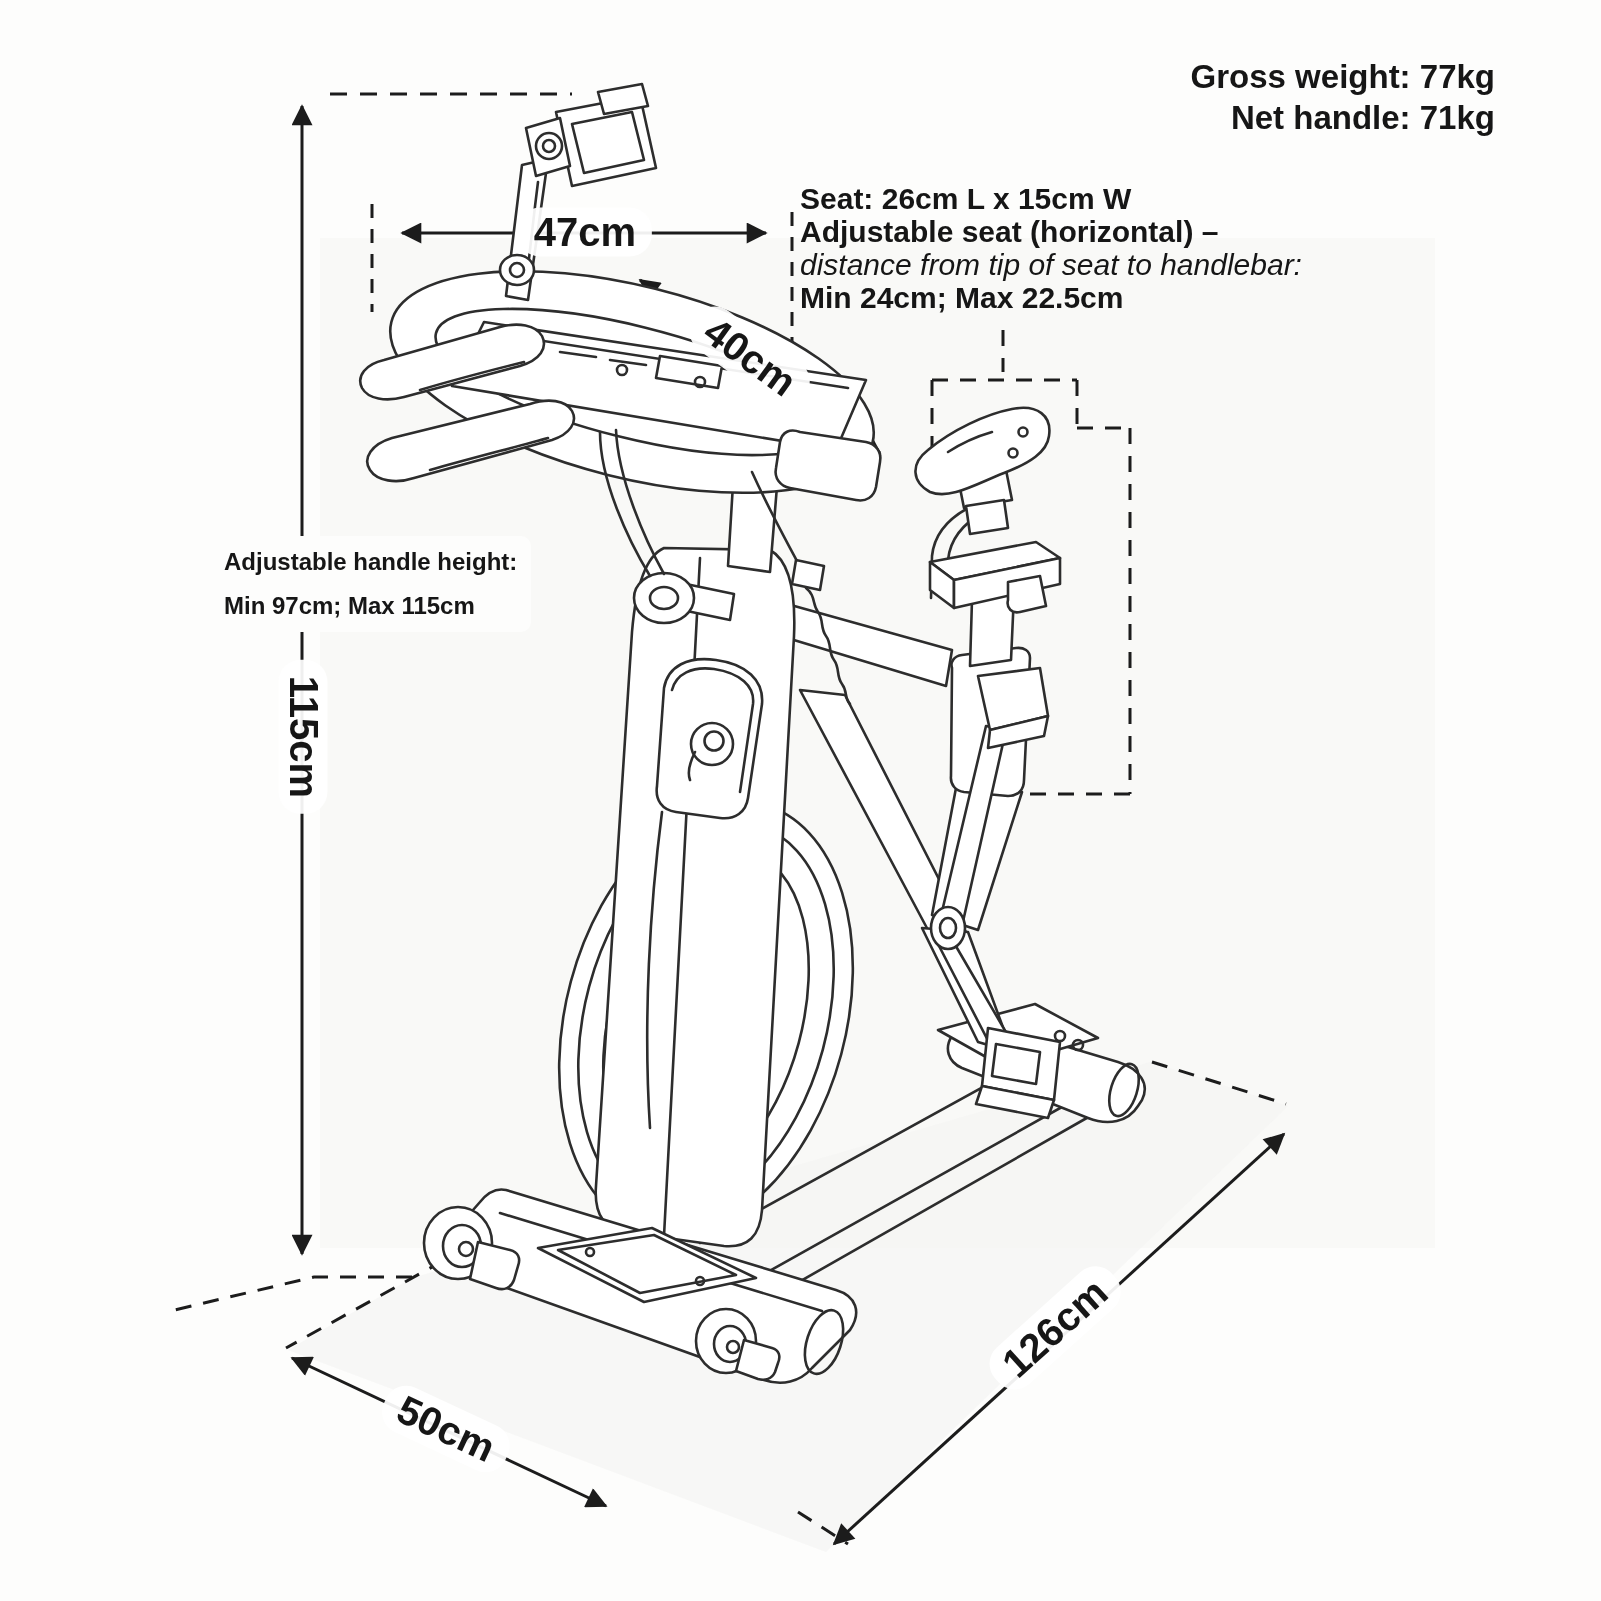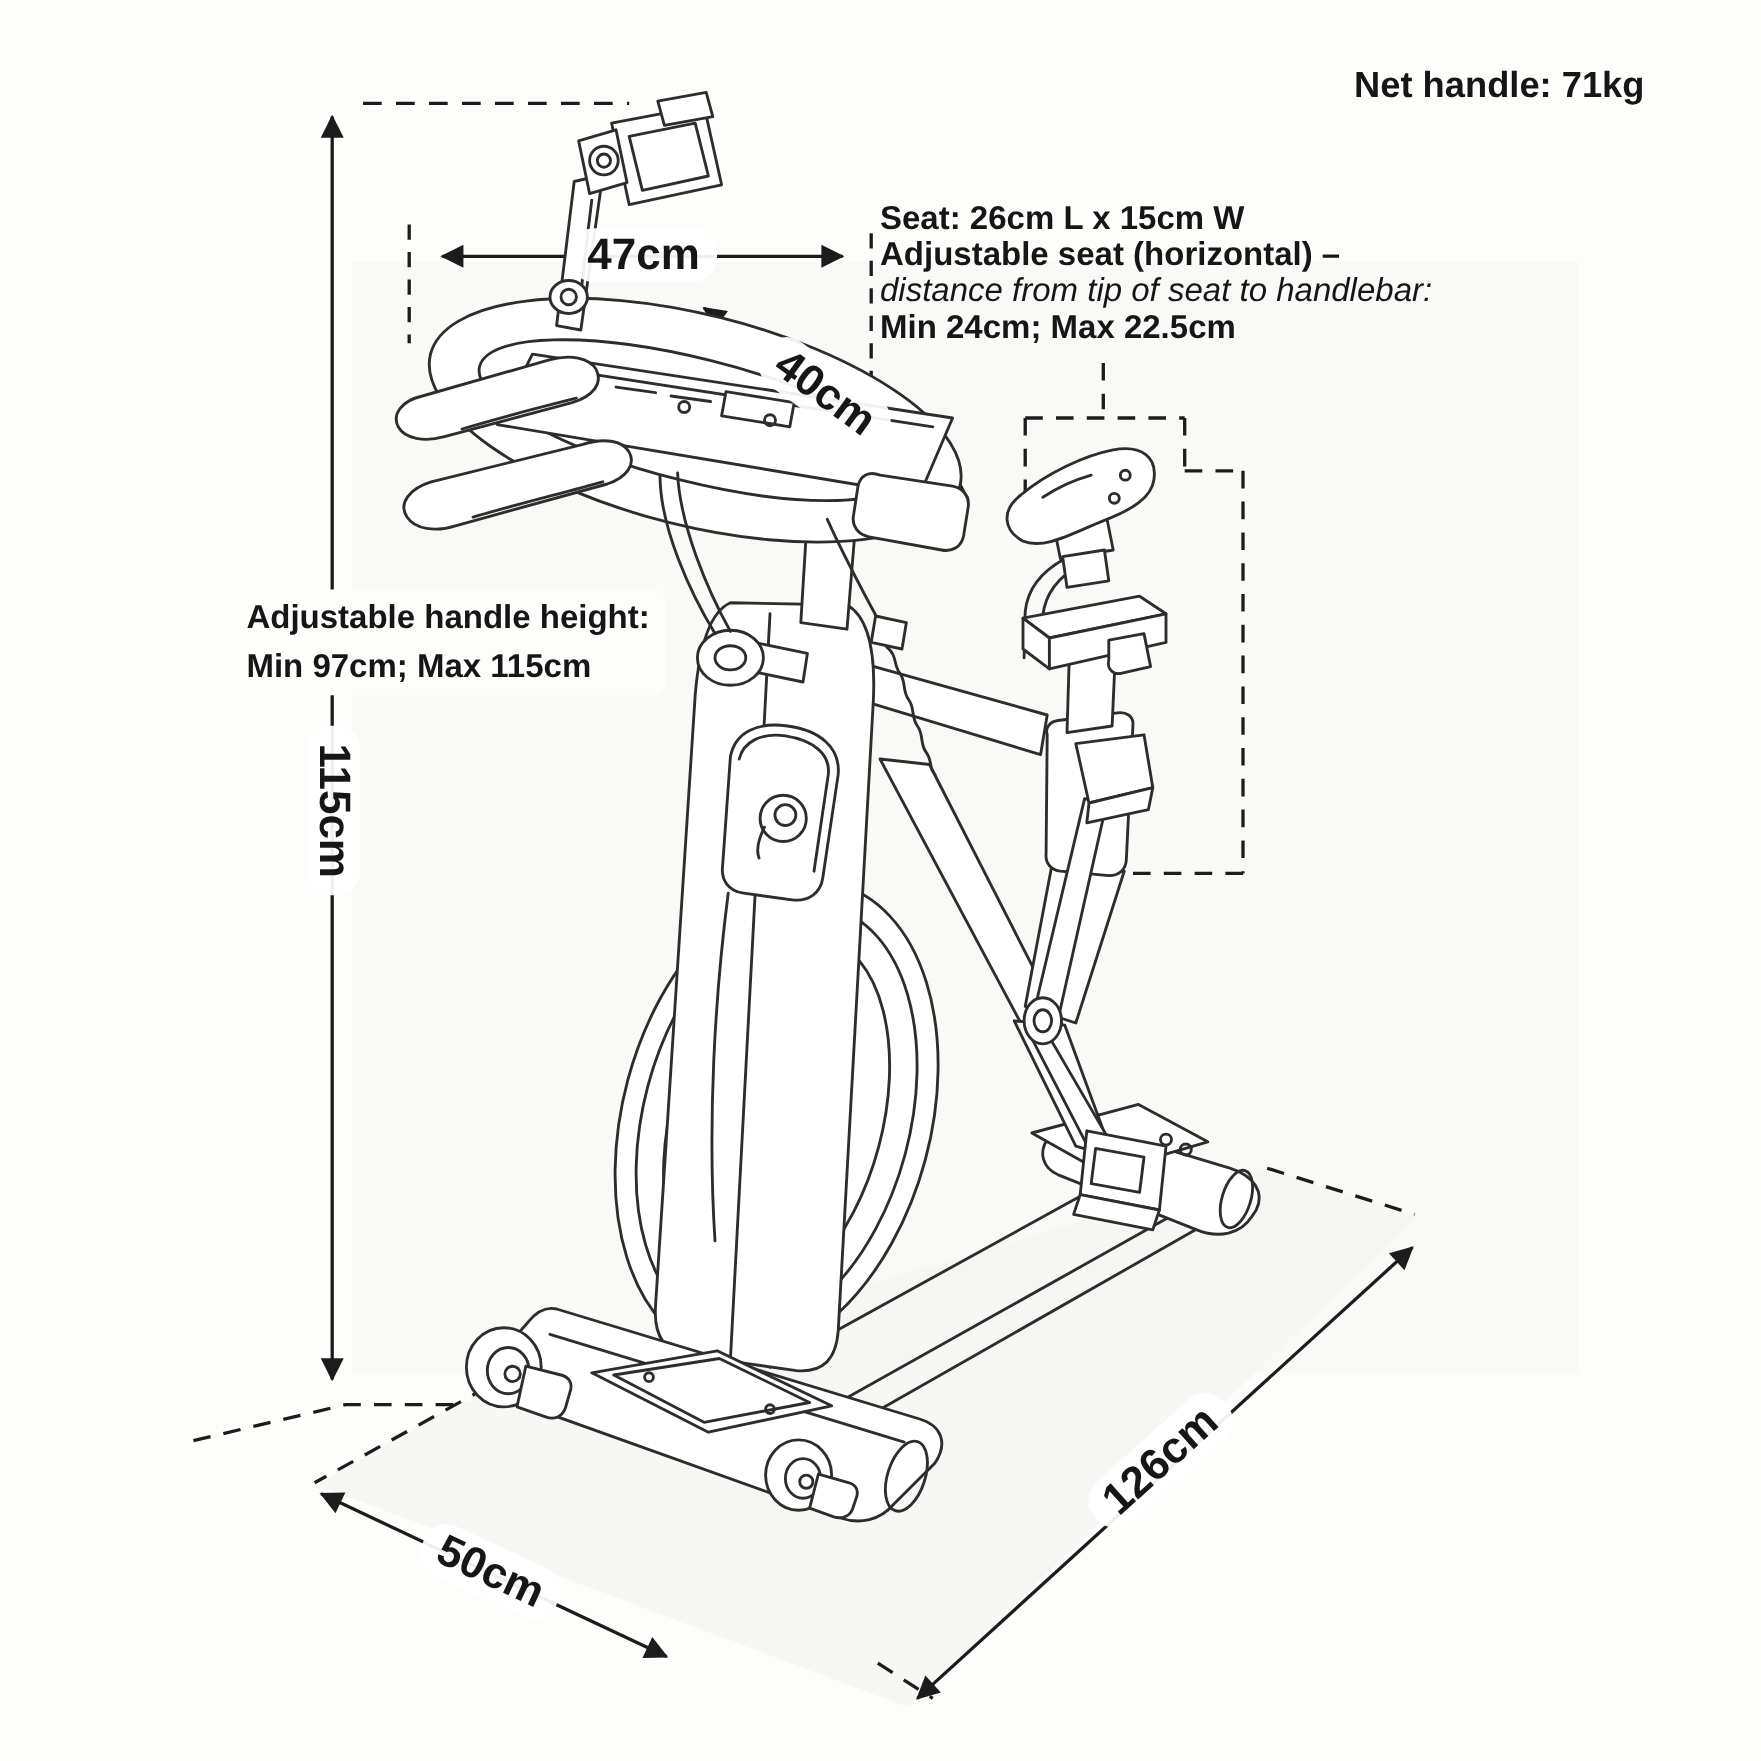--- a/index.html
+++ b/index.html
@@ -16,21 +16,21 @@
   .halo{
     background:rgba(255,255,255,0.93);border-radius:22px;padding:2px 16px;
   }
   .dimlabel{
     font-size:40px;transform-origin:center center;
   }
   #weights-label{right:106px;top:56px;font-size:33px;line-height:41px;text-align:right;}
   #seat-specs{left:800px;top:182px;font-size:30px;line-height:33px;}
   #seat-specs .para-gap{}
   #seat-specs .italic{font-style:italic;font-weight:normal;}
-  #handle-note{left:210px;top:536px;font-size:30px;line-height:44px;
+  #handle-note{left:210px;top:536px;font-size:24px;line-height:44px;
     background:#fdfdfc;padding:4px 14px;border-radius:10px;}
   #seat-height-note{left:1062px;top:568px;font-size:30px;line-height:35px;
     background:#fdfdfc;padding:4px 14px;border-radius:10px;}
   #dim-47{left:585px;top:232px;transform:translate(-50%,-50%);}
   #dim-40{left:750px;top:357px;transform:translate(-50%,-50%) rotate(36deg);}
   #dim-115{left:303px;top:737px;transform:translate(-50%,-50%) rotate(90deg);}
   #dim-126{left:1055px;top:1328px;transform:translate(-50%,-50%) rotate(-42deg);}
   #dim-50{left:446px;top:1429px;transform:translate(-50%,-50%) rotate(25deg);}
 </style>
 </head>
@@ -226,20 +226,21 @@
         <path d="M572,124 L632,112 L644,160 L584,173 Z"></path>
         <path fill="#ffffff" d="M526,128 L560,118 L570,166 L536,176 Z"></path>
         <circle cx="549" cy="146" r="13" fill="#ffffff"></circle>
         <circle cx="549" cy="146" r="6"></circle>
         <path fill="#ffffff" d="M598,92 L642,84 L648,106 L604,114 Z"></path>
       </g>
     </g>
   </svg>
 
   <div class="label" id="weights-label">
+    <div>Gross weight: 77kg</div>
     <div>Net handle: 71kg</div>
   </div>
 
   <div class="label" id="seat-specs">
     <div>Seat: 26cm L x 15cm W</div>
     <div class="para-gap">Adjustable seat (horizontal) –</div>
     <div class="italic">distance from tip of seat to handlebar:</div>
     <div>Min 24cm; Max 22.5cm</div>
   </div>
 

